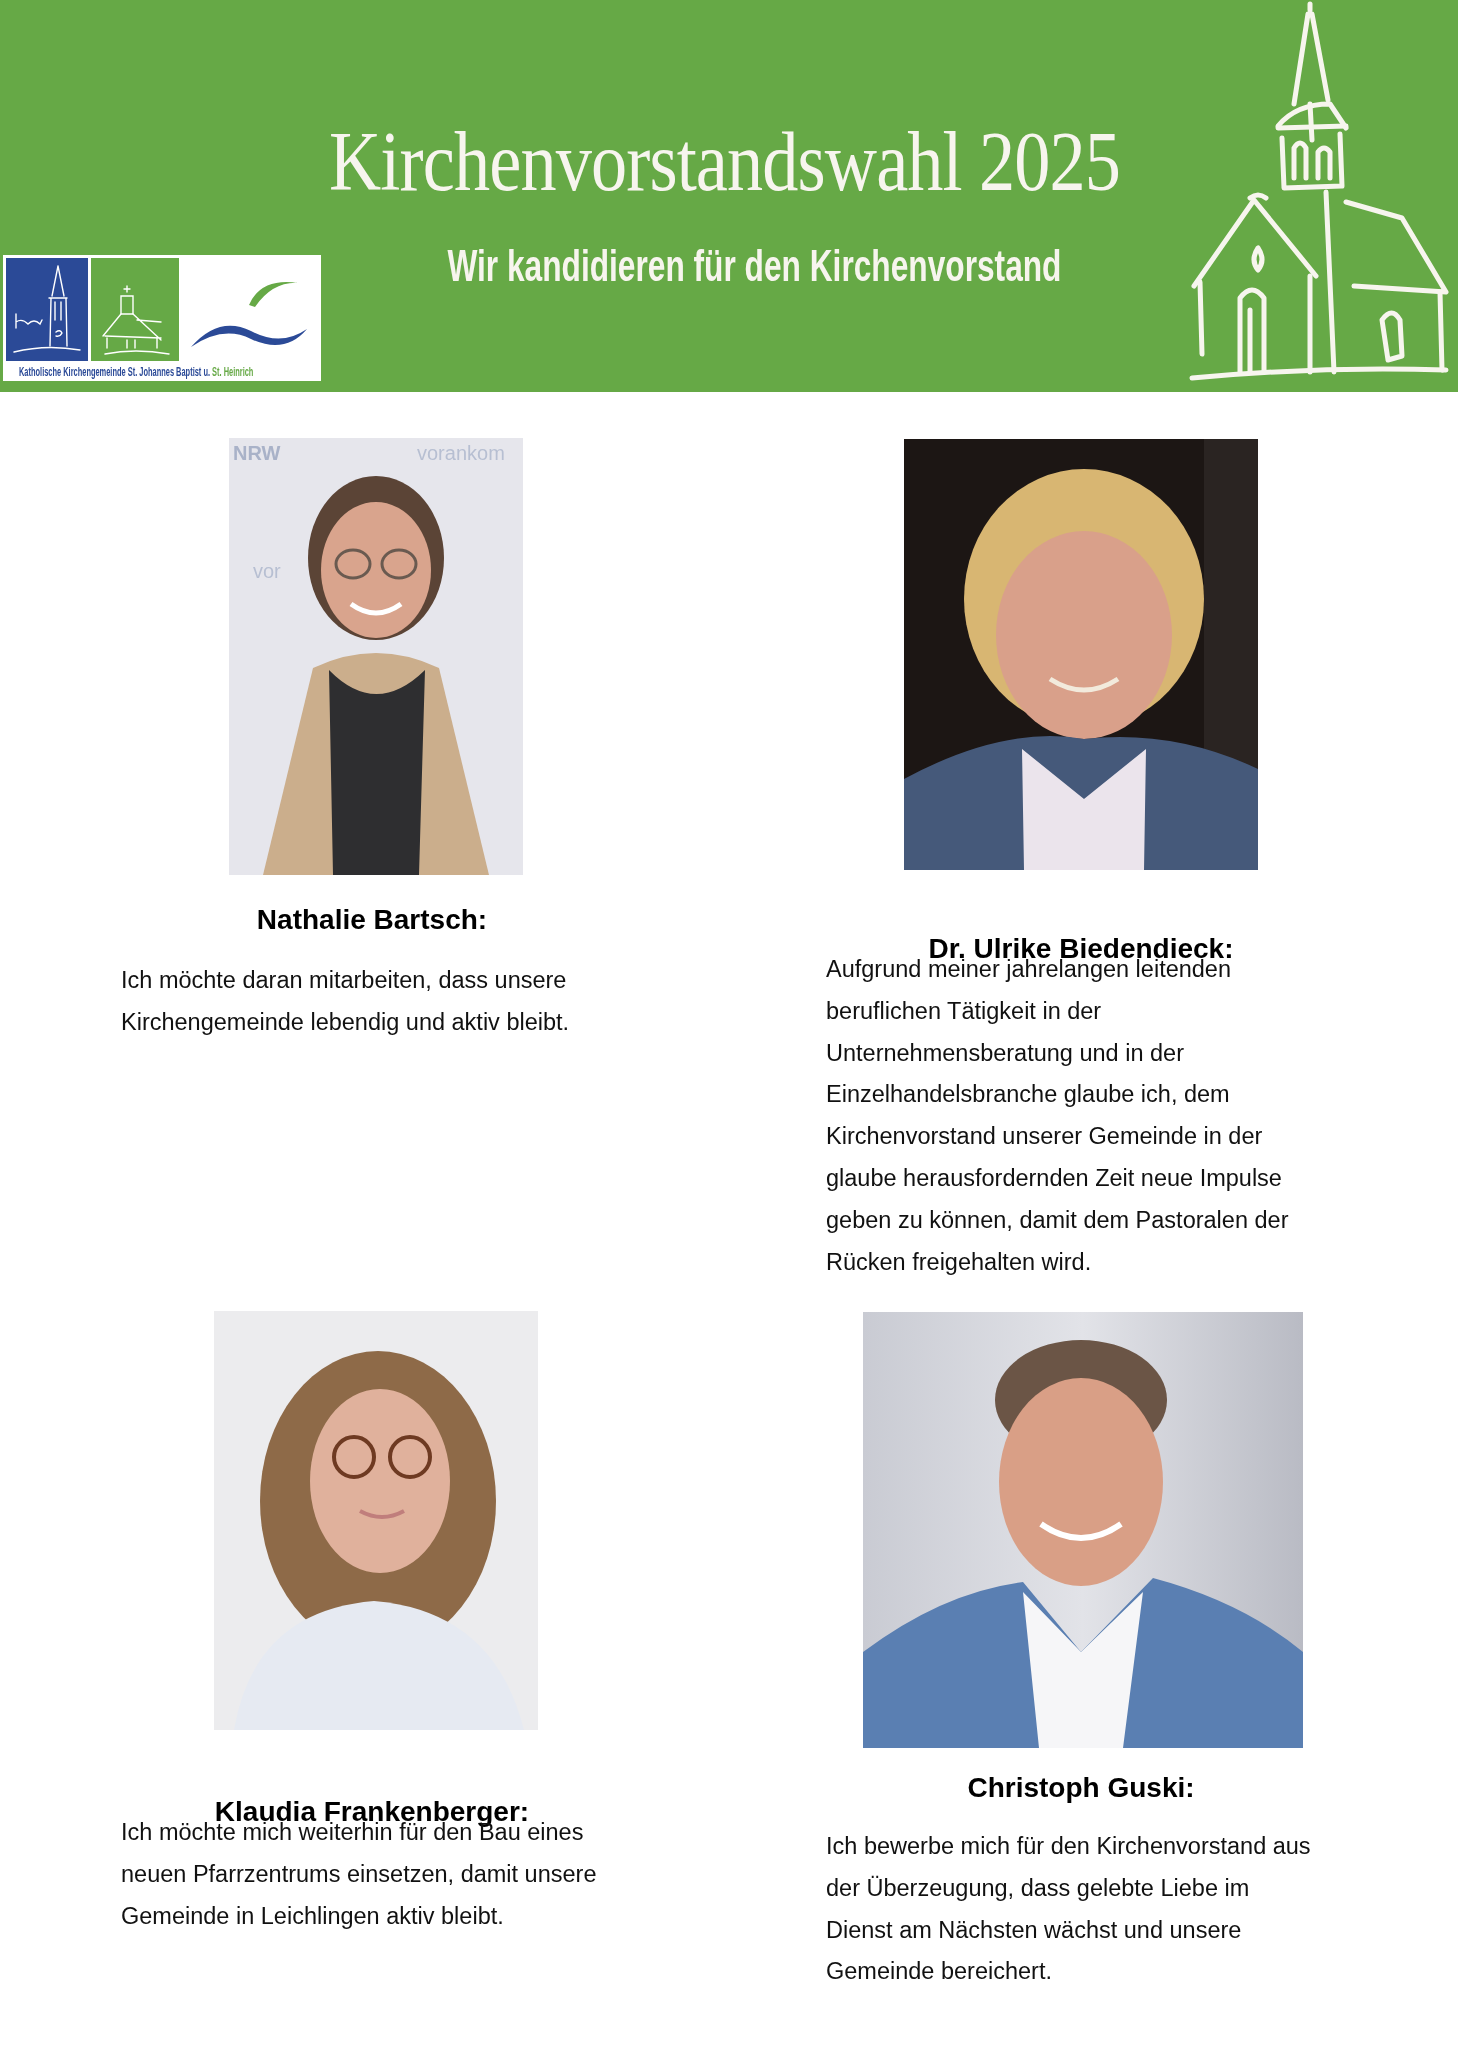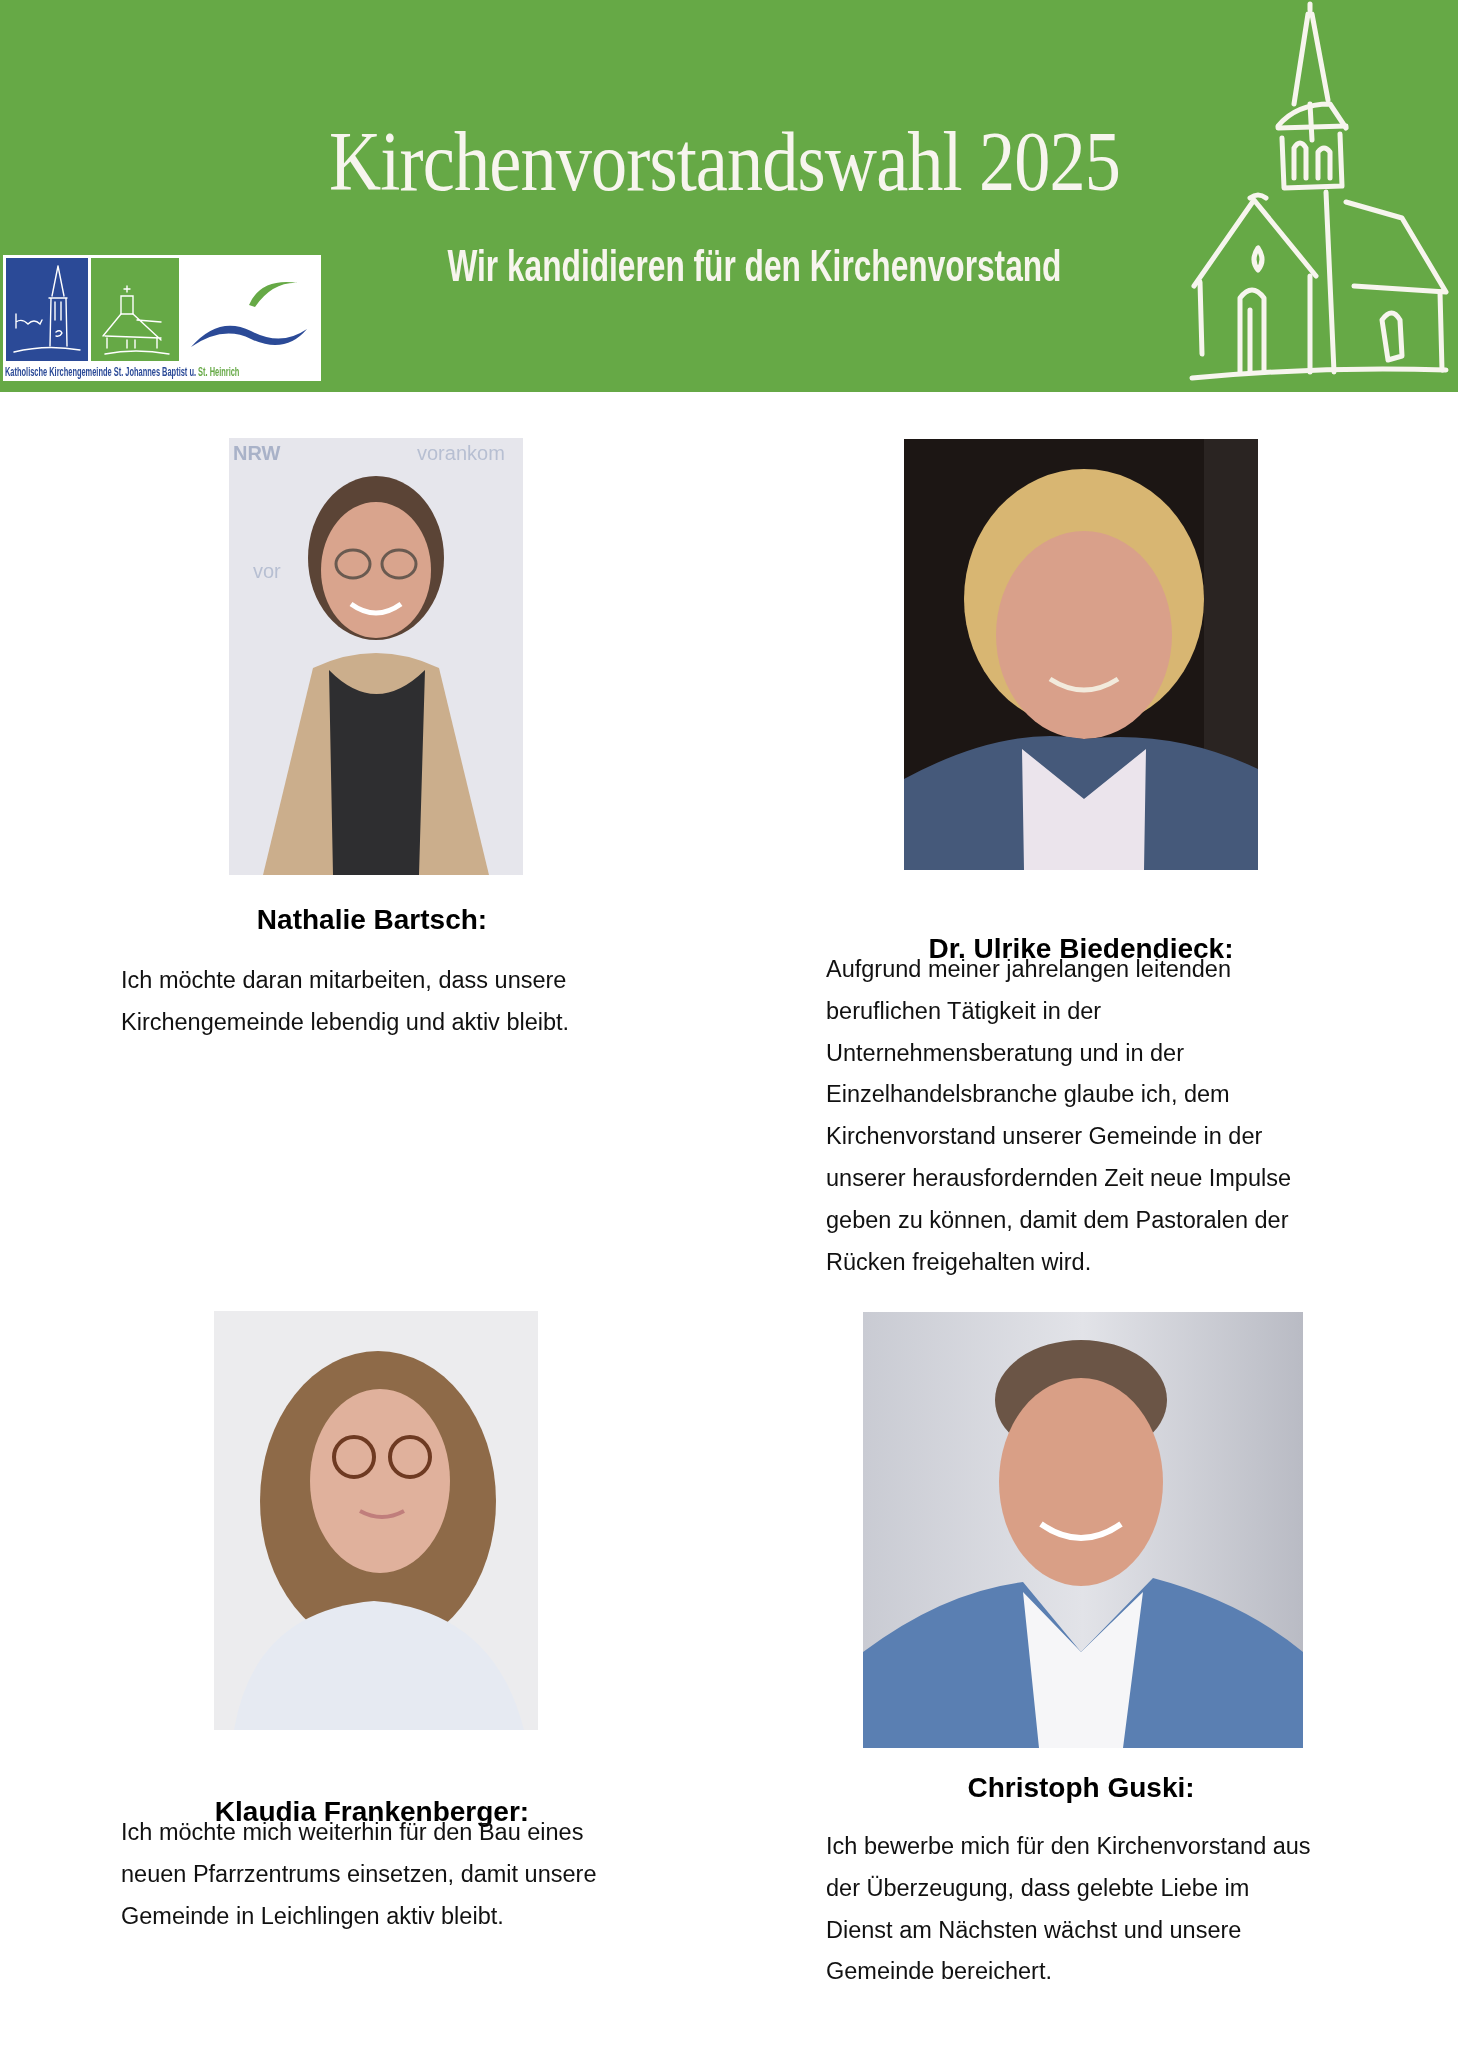--- a/index.html
+++ b/index.html
@@ -31,21 +31,21 @@
     }
     .subtitle span { display: inline-block; transform: scaleX(0.72); transform-origin: center; margin-left: -8px; }
     .logo {
       position: absolute; left: 3px; top: 255px; width: 318px; height: 126px;
       background: #ffffff;
     }
     .logo .blue-box { position: absolute; left: 3px; top: 3px; width: 82px; height: 103px; background: #2b4a97; }
     .logo .green-box { position: absolute; left: 88px; top: 3px; width: 88px; height: 103px; background: #66a946; }
     .logo svg { position: absolute; }
     .logo .caption {
-      position: absolute; left: 2px; top: 109px; width: 260px; height: 16px;
+      position: absolute; left: 16px; top: 109px; width: 260px; height: 16px;
       font-size: 12px; line-height: 16px; font-weight: bold; color: #2b4a97;
       white-space: nowrap; overflow: hidden;
     }
     .logo .caption span.cap-inner { display: inline-block; transform: scaleX(0.62); transform-origin: left center; }
     .logo .caption .green { color: #66a946; }
     .church { position: absolute; left: 1170px; top: 0; width: 288px; height: 392px; }
 
     .photo { position: absolute; overflow: hidden; }
     .photo svg { width: 100%; height: 100%; display: block; }
 
@@ -151,21 +151,21 @@
     <path d="M146 240 Q180 262 214 240" stroke="#f2eadc" stroke-width="5" fill="none"></path>
   </svg>
 </div>
 <div class="name" style="left:826px;width:510px;top:892px;margin-top:40px;">Dr. Ulrike Biedendieck:</div>
 <div class="bio" style="left:826px;top:949px;width:600px;">
   <div>Aufgrund meiner jahrelangen leitenden</div>
   <div>beruflichen Tätigkeit in der</div>
   <div>Unternehmensberatung und in der</div>
   <div>Einzelhandelsbranche glaube ich, dem</div>
   <div>Kirchenvorstand unserer Gemeinde in der</div>
-  <div>unserer herausfordernden Zeit neue Impulse</div>
+  <div>glaube herausfordernden Zeit neue Impulse</div>
   <div>geben zu können, damit dem Pastoralen der</div>
   <div>Rücken freigehalten wird.</div>
 </div>
 
 <div class="photo" style="left:214px;top:1311px;width:324px;height:419px;">
   <svg viewBox="0 0 324 419" preserveAspectRatio="none">
     <rect width="324" height="419" fill="#ececee"></rect>
     <ellipse cx="164" cy="190" rx="118" ry="150" fill="#8e6a48"></ellipse>
     <ellipse cx="166" cy="170" rx="70" ry="92" fill="#e0b19c"></ellipse>
     <path d="M20 419 Q40 300 160 290 Q280 300 310 419 Z" fill="#e6eaf2"></path>

